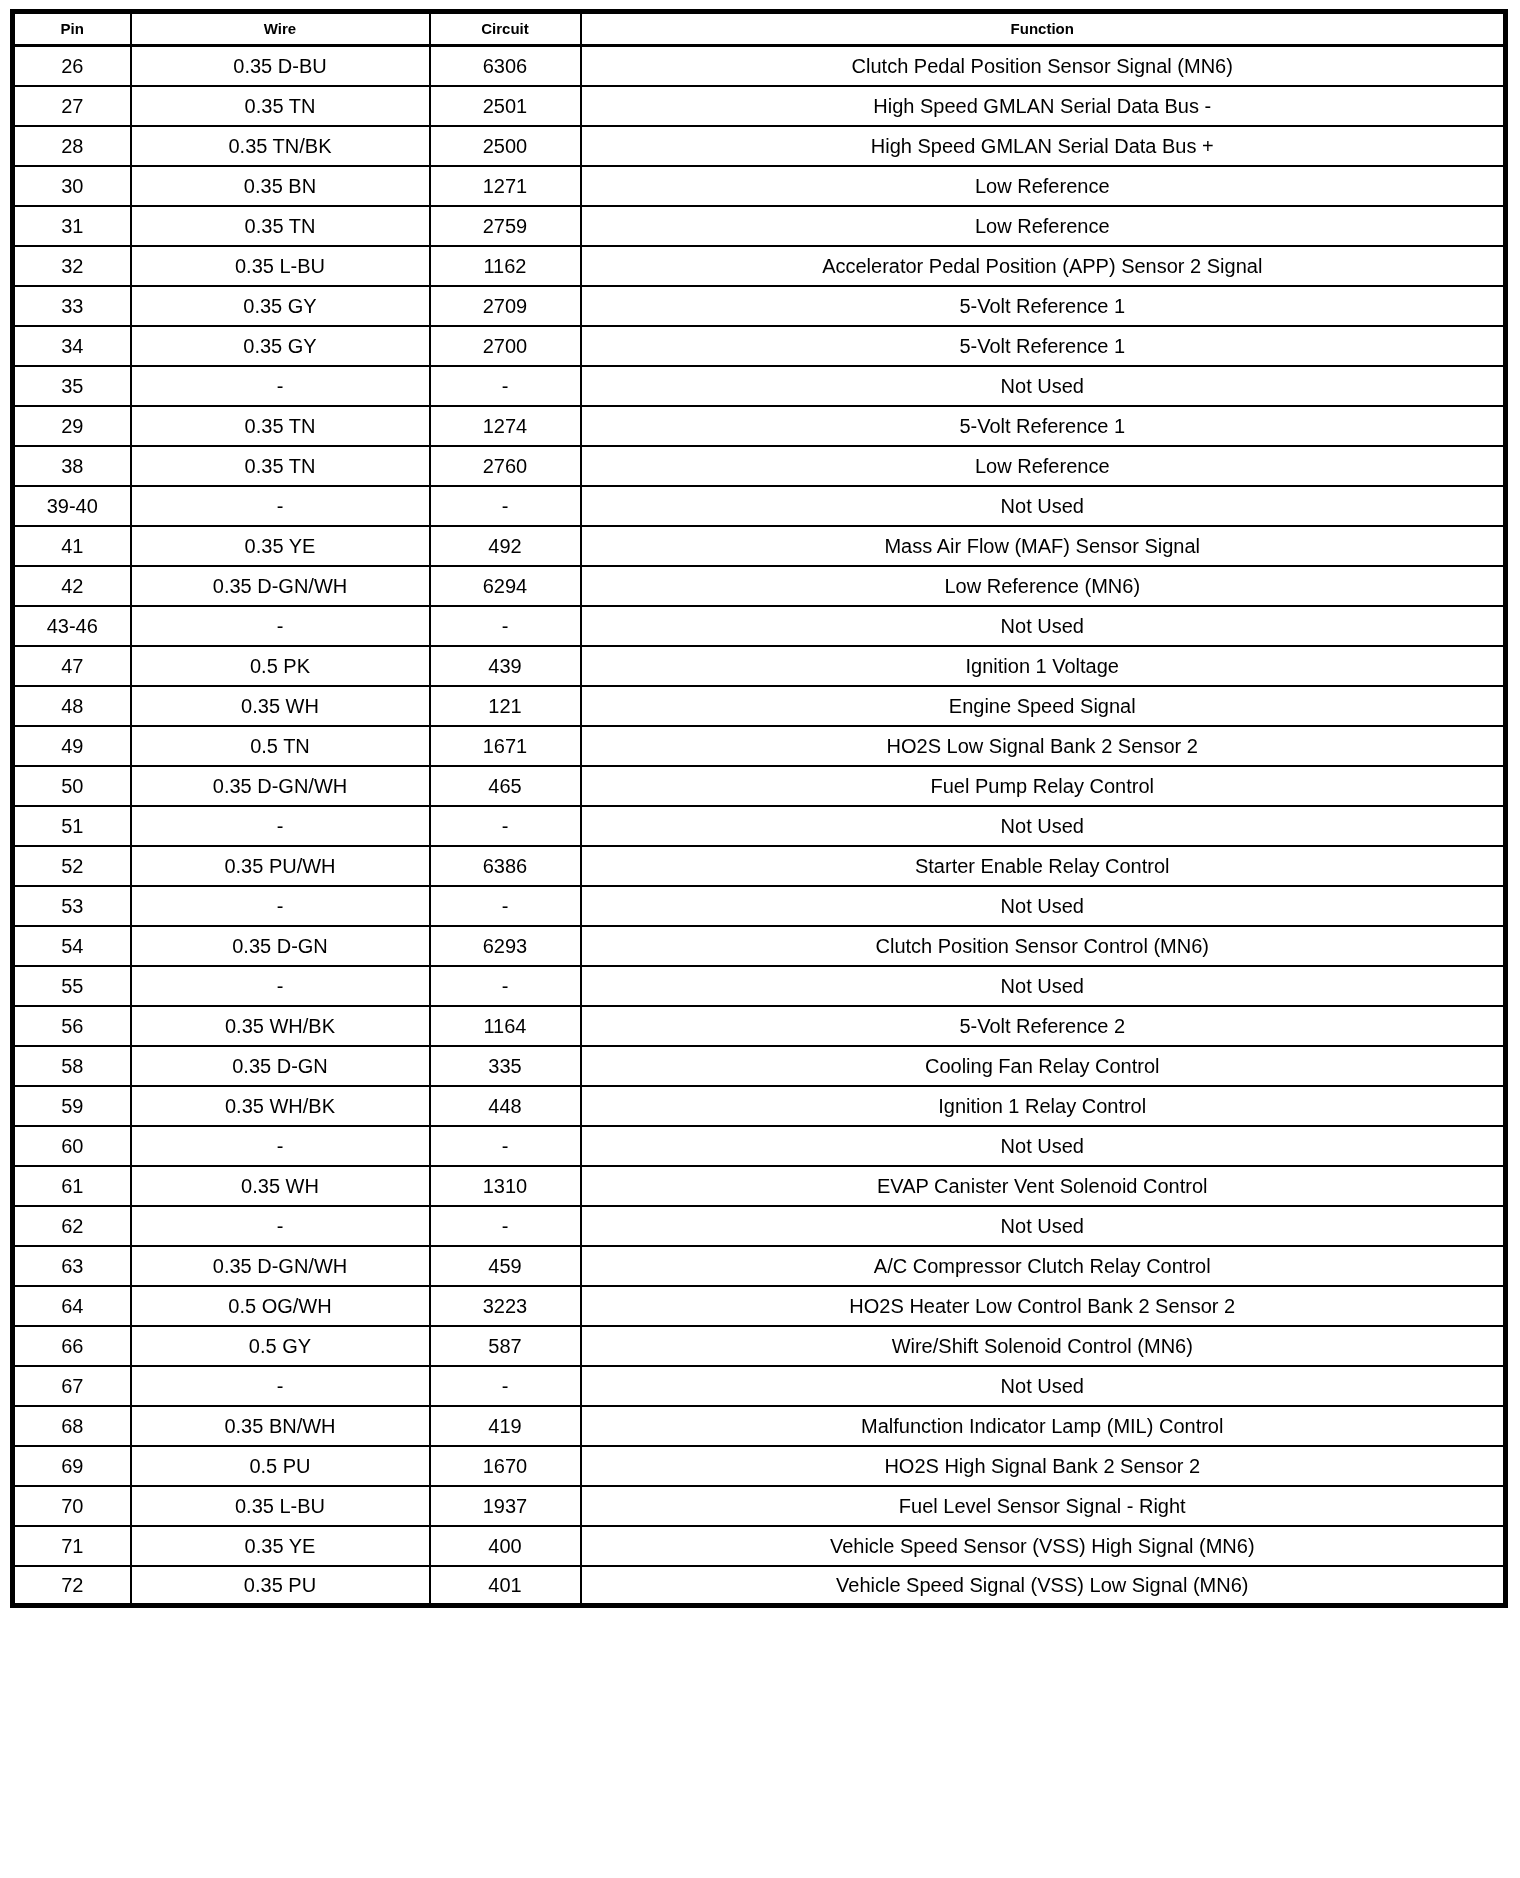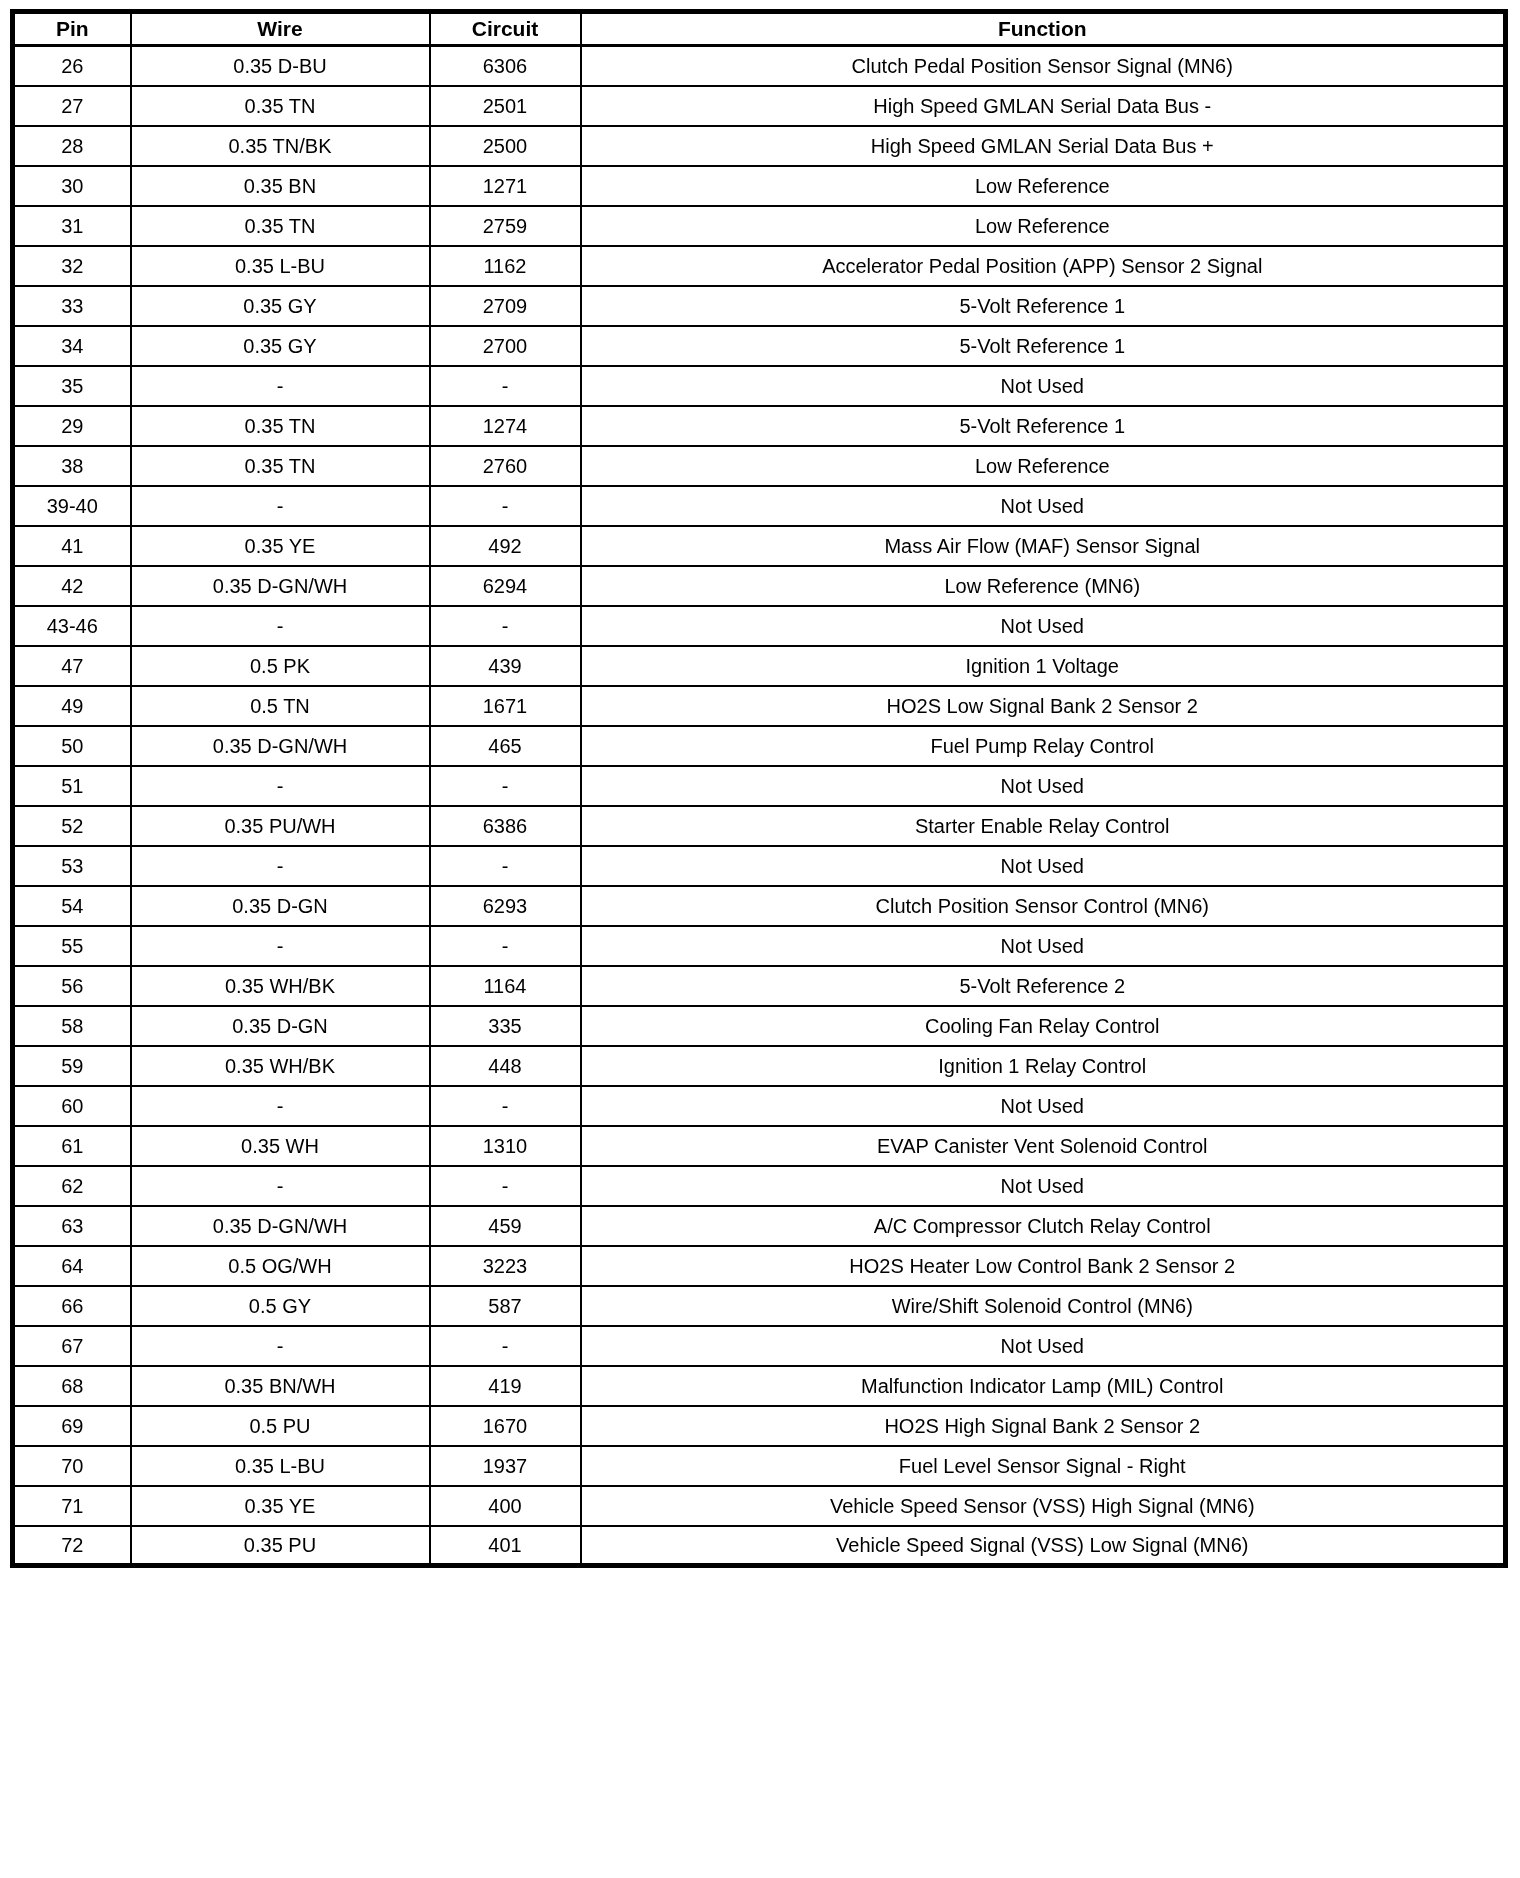--- a/index.html
+++ b/index.html
@@ -29,21 +29,21 @@
     padding: 0 5px;
     height: 40px;
     font-size: 20px;
     line-height: 1.1;
     white-space: nowrap;
     overflow: hidden;
     vertical-align: middle;
   }
   .pinout thead th {
     height: 34px;
-    font-size: 21px;
+    font-size: 15px;
     font-weight: bold;
     text-align: center;
     border-bottom: 3px solid #000000;
   }
   .cell-pin, .cell-wire, .cell-circuit { text-align: center; }
   .cell-function { text-align: center; padding-left: 7px; }
 </style>
 </head>
 <body>
 
@@ -154,20 +154,26 @@
     <td class="cell-circuit">-</td>
     <td class="cell-function">Not Used</td>
   </tr>
         <tr>
     <td class="cell-pin">47</td>
     <td class="cell-wire">0.5 PK</td>
     <td class="cell-circuit">439</td>
     <td class="cell-function">Ignition 1 Voltage</td>
   </tr>
         <tr>
+    <td class="cell-pin">48</td>
+    <td class="cell-wire">0.35 WH</td>
+    <td class="cell-circuit">121</td>
+    <td class="cell-function">Engine Speed Signal</td>
+  </tr>
+        <tr>
     <td class="cell-pin">49</td>
     <td class="cell-wire">0.5 TN</td>
     <td class="cell-circuit">1671</td>
     <td class="cell-function">HO2S Low Signal Bank 2 Sensor 2</td>
   </tr>
         <tr>
     <td class="cell-pin">50</td>
     <td class="cell-wire">0.35 D-GN/WH</td>
     <td class="cell-circuit">465</td>
     <td class="cell-function">Fuel Pump Relay Control</td>

